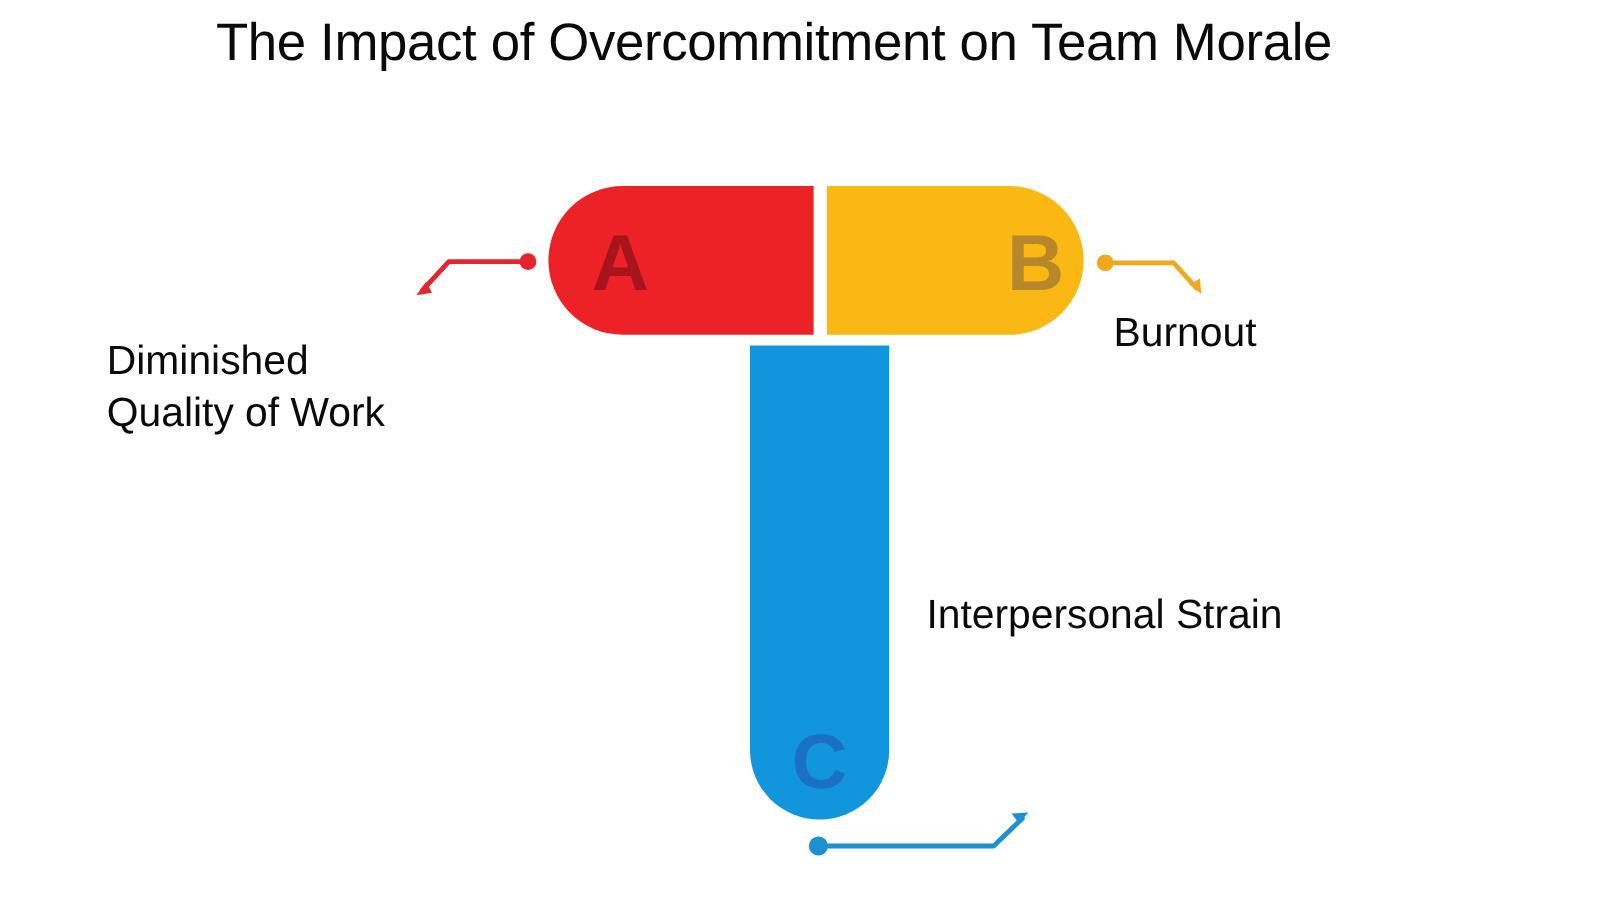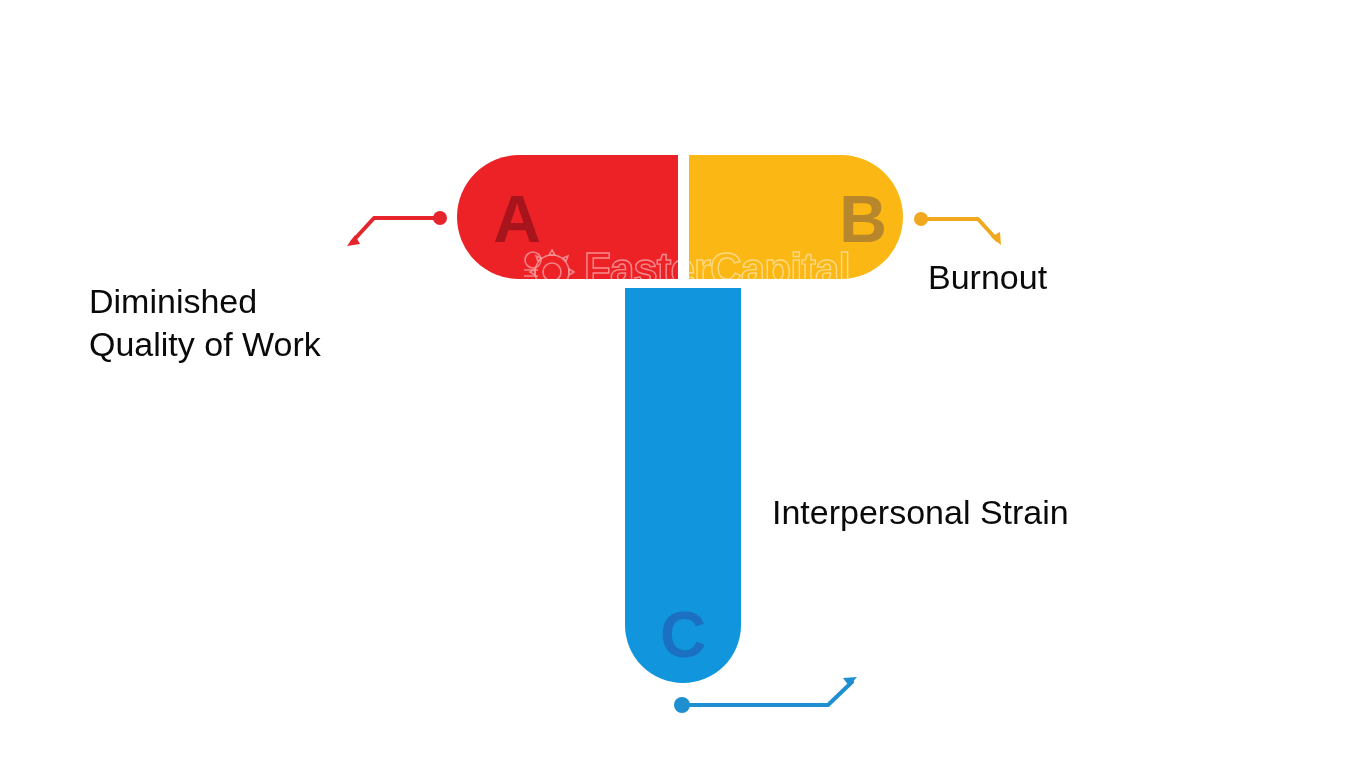--- a/index.html
+++ b/index.html
@@ -144,49 +144,31 @@
   }
   #label-a { left: 89px;  top: 256px; margin-top: 24px; }
   #label-b { left: 928px; top: 256px; }
   #label-c { left: 772px; top: 491px; }
 </style>
 </head>
 <body>
 
 <div id="canvas">
 
+  <div id="page-title">The Impact of Overcommitment on Team Morale</div>
 
   <div class="pill" id="pill-a"></div>
   <div class="pill-letter" id="letter-a">A</div>
 
   <div class="pill" id="pill-b"></div>
   <div class="pill-letter" id="letter-b">B</div>
 
   <div class="pill" id="pill-c"></div>
   <div class="pill-letter" id="letter-c">C</div>
 
-  <div id="watermark">
-    <svg id="watermark-gear" width="62" height="62" viewBox="0 0 62 62">
-      <g fill="none" stroke="rgba(255,255,255,0.8)" stroke-width="1.6">
-        <circle cx="34" cy="32" r="17"></circle>
-        <circle cx="34" cy="32" r="9"></circle>
-        <path d="M34 10 l3 5 -6 0 z"></path>
-        <path d="M34 54 l3 -5 -6 0 z"></path>
-        <path d="M12 32 l5 3 0 -6 z"></path>
-        <path d="M56 32 l-5 3 0 -6 z"></path>
-        <path d="M18 16 l5 2 -3 3 z"></path>
-        <path d="M50 48 l-5 -2 3 -3 z"></path>
-        <path d="M50 16 l-2 5 -3 -3 z"></path>
-        <path d="M18 48 l2 -5 3 3 z"></path>
-        <circle cx="15" cy="20" r="8"></circle>
-        <path d="M6 30 h14 M6 36 h14 M6 42 h14"></path>
-      </g>
-    </svg>
-    <div id="watermark-text">FasterCapital</div>
-  </div>
 
   <svg class="connector" id="connector-a" width="160" height="80">
     <g stroke="#E5252B" stroke-width="4" fill="none" stroke-linecap="round" stroke-linejoin="round">
       <path d="M109 28 H44 L22 52"></path>
       <path d="M17 56 l13 -2 -5 -9 z" fill="#E5252B" stroke="none"></path>
     </g>
     <circle cx="110" cy="28" r="7" fill="#E5252B"></circle>
   </svg>
 
   <svg class="connector" id="connector-b" width="140" height="80">

